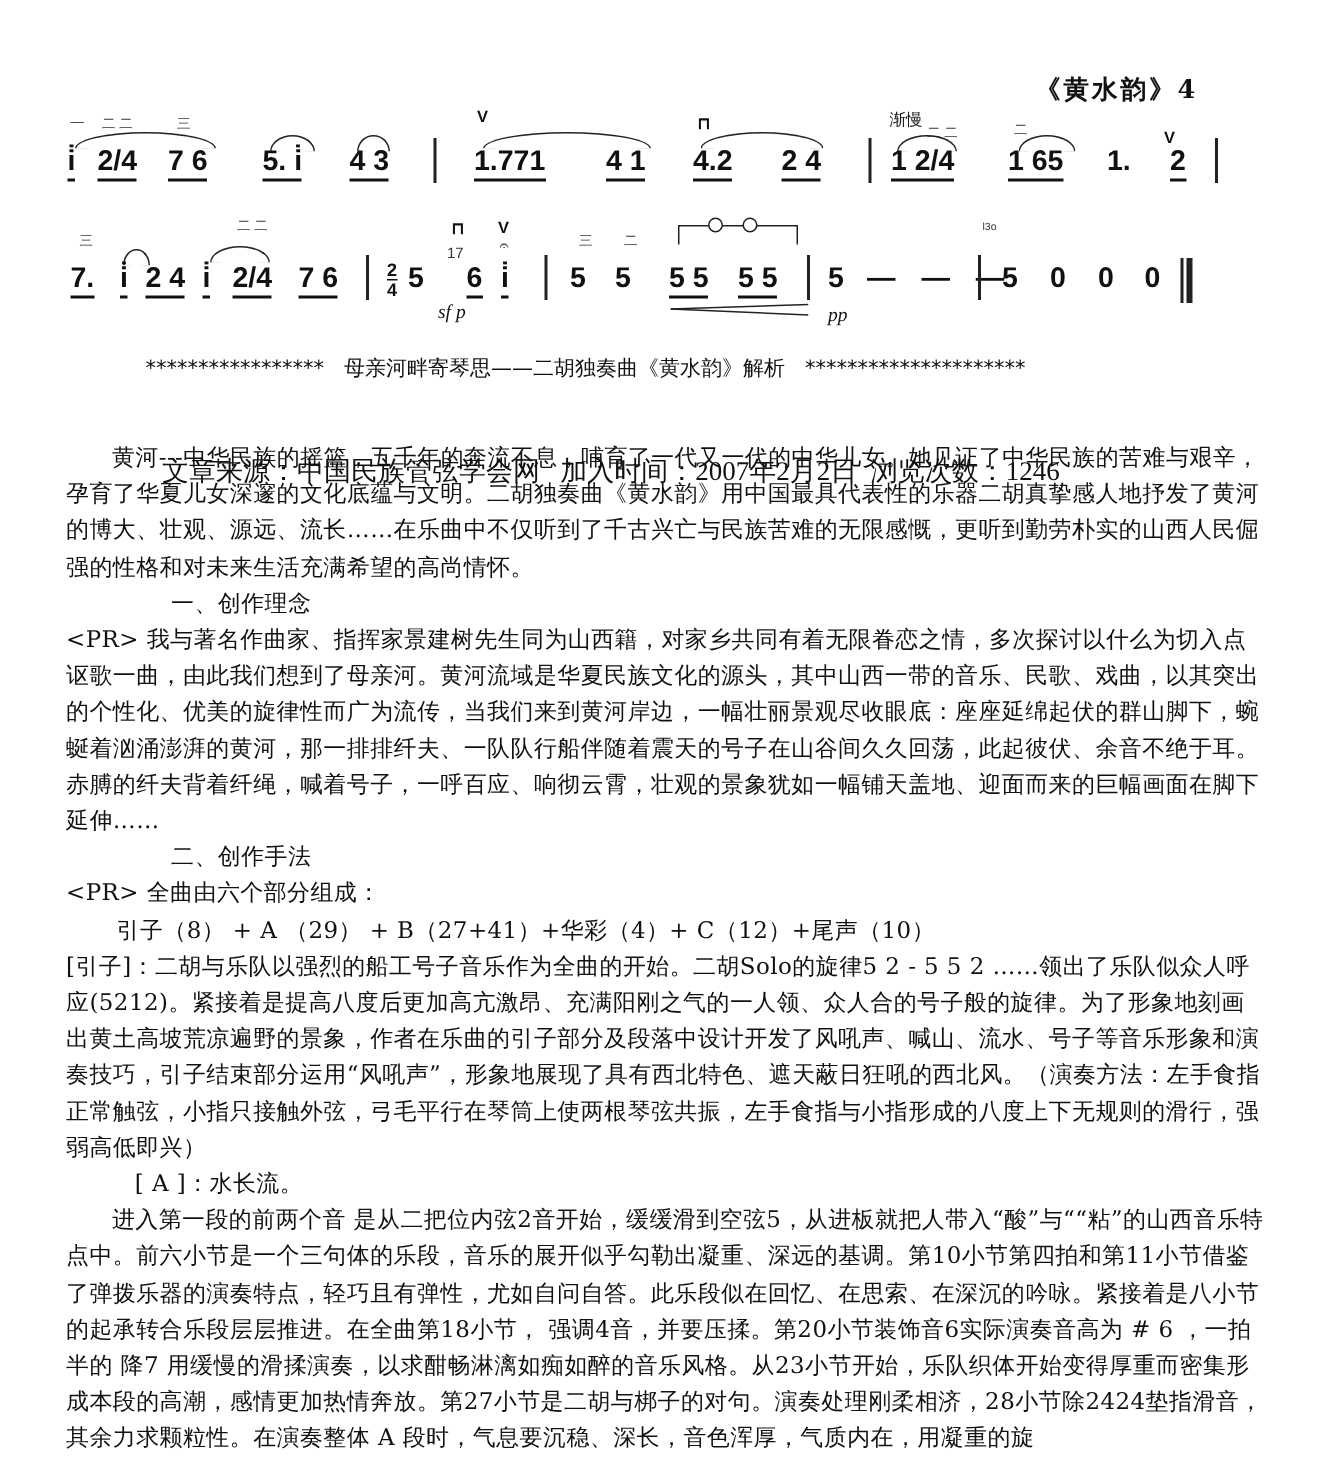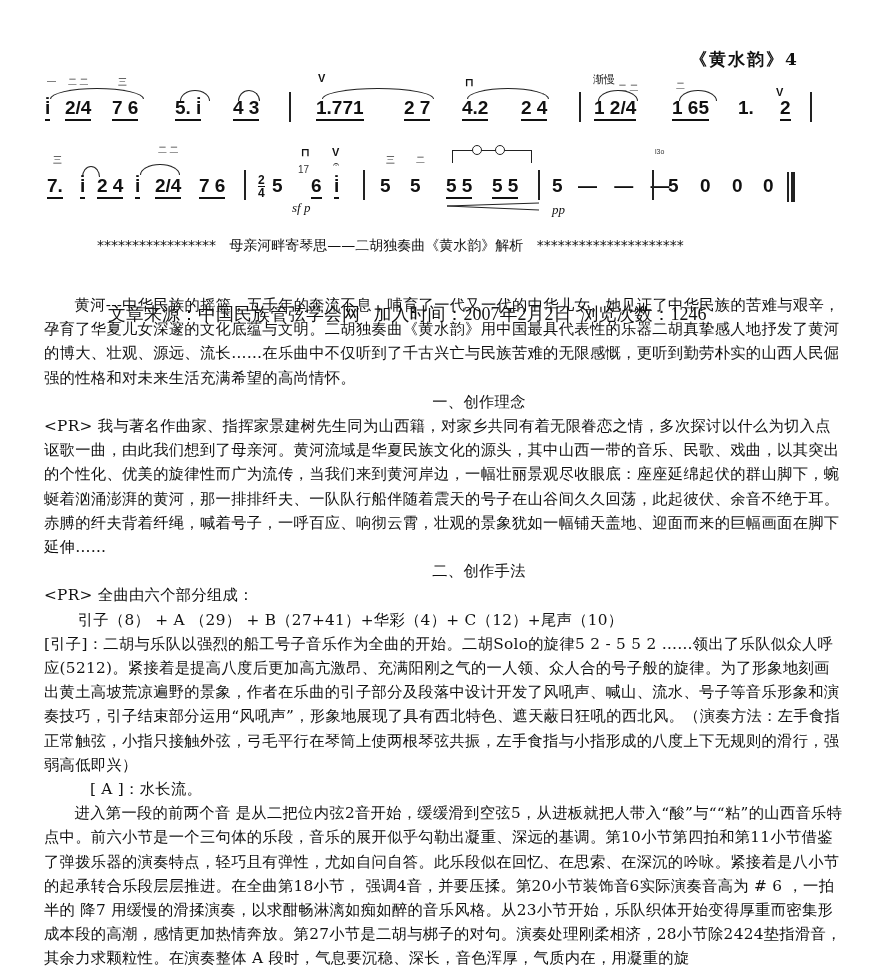--- a/index.html
+++ b/index.html
@@ -23,21 +23,21 @@
   .hairpin { position: absolute; }
   .ts { position: absolute; font-family: "Liberation Sans", sans-serif; font-weight: bold; font-size: 12px; line-height: 12px; text-align: center; }
   .ts .den { border-top: 1px solid #111; display: block; }
 
   
   .headline { position: absolute; left: 97px; top: 237px; font-size: 14px; white-space: pre; font-family: "DejaVu Sans", sans-serif; }
   .meta { position: absolute; left: 108px; top: 259px; font-size: 18px; white-space: pre; font-family: Liberation Serif, serif; margin-top: 43px; }
   .article { position: absolute; left: 44px; top: 293px; width: 800px; font-size: 15.3px; line-height: 24.2px; letter-spacing: 0.3px; }
   .article p { margin: 0; }
   .indent { text-indent: 2em; }
-  .center { text-align: center; padding-left: 70px; }
+  .center { padding-left: 70px; }
   .formula { padding-left: 2.2em; }
   .sub { padding-left: 3em; }
 </style>
 </head>
 <body>
 
 <div class="score-title">《黄水韵》4</div>
 
 <div class="score-line l1">
 
@@ -50,21 +50,21 @@
   <span class="n ul" style="left:112px;top:28px">7 6</span>
   <div class="slur" style="left:180px;top:20px;width:28px"></div>
   <span class="n ul" style="left:175px;top:28px">5. i̇</span>
   <div class="slur" style="left:238px;top:20px;width:20px"></div>
   <span class="n ul" style="left:233px;top:28px">4 3</span>
   <div class="bar" style="left:289px;top:22px"></div>
 
   <span class="mark" style="left:318px;top:2px">V</span>
   <div class="slur" style="left:322px;top:18px;width:110px"></div>
   <span class="n ul" style="left:316px;top:28px">1.771</span>
-  <span class="n ul" style="left:404px;top:28px">2 7</span>
+  <span class="n ul" style="left:404px;top:28px">4 1</span>
 
   <span class="mark" style="left:465px;top:6px">⊓</span>
   <div class="slur" style="left:467px;top:18px;width:80px"></div>
   <span class="n ul" style="left:462px;top:28px">4.2</span>
   <span class="n ul" style="left:521px;top:28px">2 4</span>
   <div class="bar" style="left:579px;top:22px"></div>
 
   <span class="tiny" style="left:593px;top:2px;font-size:11px;color:#111">渐慢</span>
   <span class="tiny" style="left:618px;top:12px">二 二</span>
   <div class="slur" style="left:598px;top:20px;width:38px"></div>

